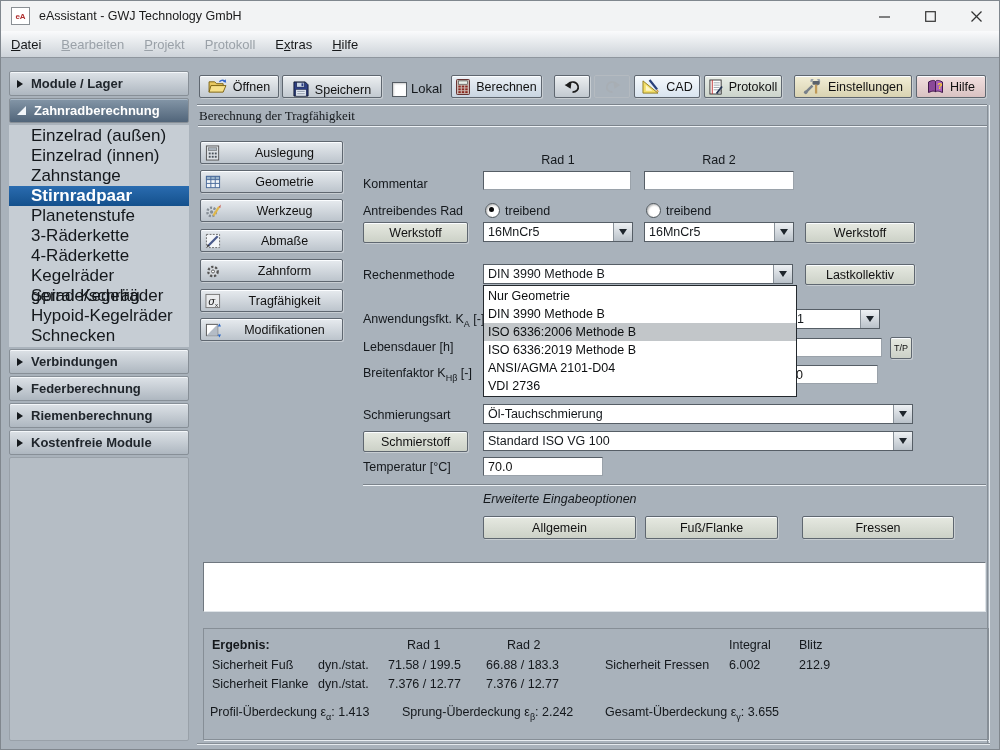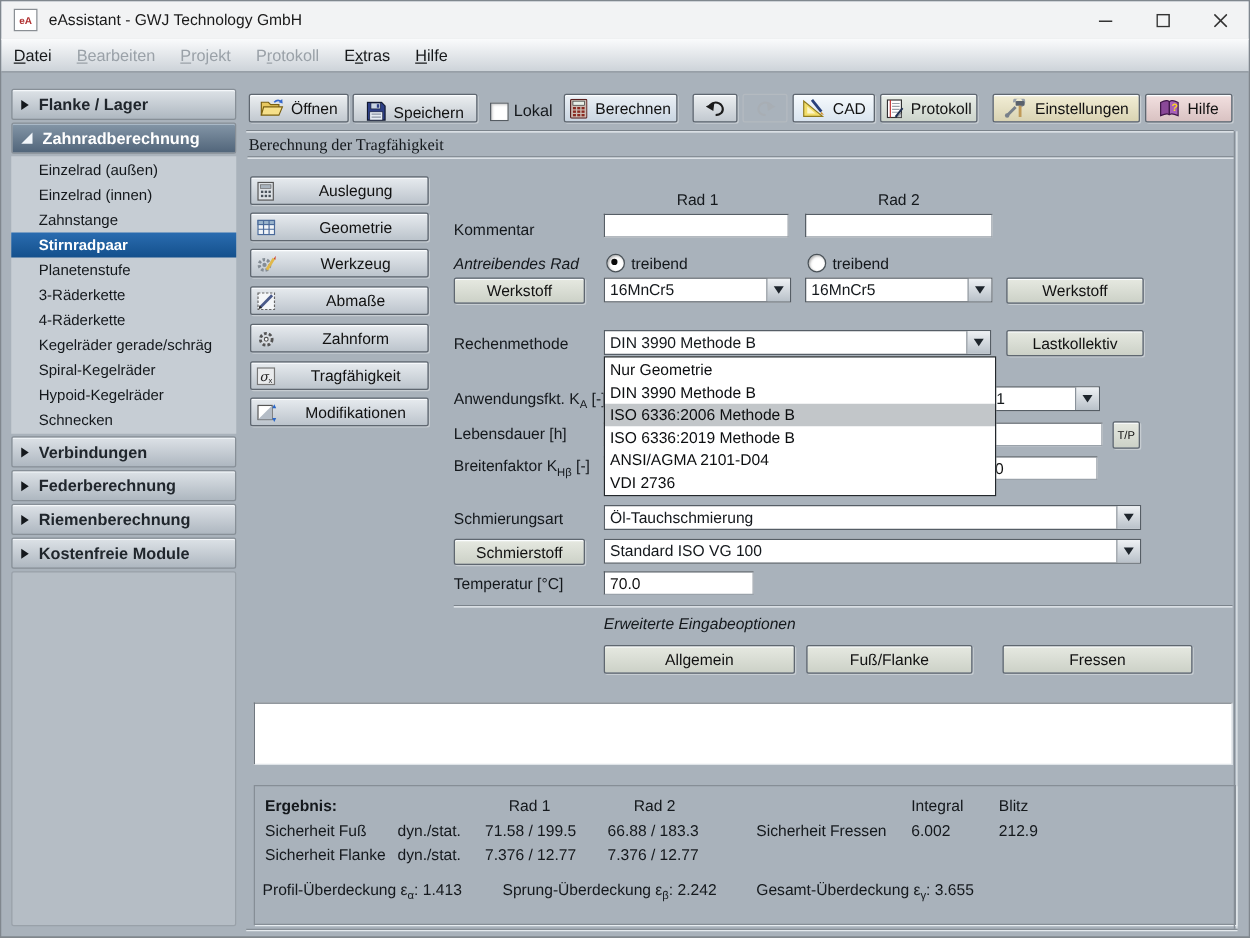--- a/index.html
+++ b/index.html
@@ -25,21 +25,21 @@
   
   .sidebar{position:absolute;left:8px;top:70px;width:180px;bottom:8px;display:flex;flex-direction:column;}
   .shead{height:25px;flex:0 0 25px;margin-bottom:2px;border:1px solid #878f97;border-radius:2px;
          background:linear-gradient(#dde2e7,#aeb7c0);display:flex;align-items:center;gap:8px;
          padding-left:7px;font-size:13px;font-weight:bold;color:#20262c;box-sizing:border-box;
          box-shadow:inset 0 1px 0 #f4f7fa;}
   .shead.exp{background:linear-gradient(#8496a7,#51657a);color:#fff;box-shadow:inset 0 1px 0 #a9b8c6;}
   .tri-r{width:0;height:0;border-top:4px solid transparent;border-bottom:4px solid transparent;border-left:6px solid #14181c;}
   .tri-e{width:0;height:0;border-left:9px solid transparent;border-bottom:9px solid #f2f6fa;}
   .sitems{background:#c6cdd4;padding:1px 0;margin-bottom:2px;}
-  .sitem{height:20px;line-height:20px;padding-left:22px;font-size:12px;color:#14181c;}
+  .sitem{height:20px;line-height:20px;padding-left:22px;font-size:17px;color:#14181c;}
   .sitem.sel{background:linear-gradient(#2a6cb0,#14508c);color:#fff;font-weight:bold;}
   .sfiller{flex:1;background:#b5bdc5;border:1px solid #99a1a9;border-radius:2px;}
   
   .btn{position:absolute;box-sizing:border-box;border:1px solid #5f6770;border-radius:2px;
        background:linear-gradient(#eceff1,#c2c9d0);box-shadow:inset 0 1px 0 #fbfdff,1px 1px 0 rgba(255,255,255,.35);
        display:flex;align-items:center;justify-content:center;gap:6px;font-size:12.5px;color:#111;}
   .btn .ic{display:flex;align-items:center;}
   .tb-calc{background:linear-gradient(#ecf1f6,#c9d5e1);}
   .tb-cad{background:linear-gradient(#f6fafd,#d9e4ef);}
   .tb-prot{background:linear-gradient(#e9eee8,#ccd4cb);}
@@ -116,21 +116,21 @@
     <span class="mitem dis"><span></span><u>B</u><span>earbeiten</span></span>
     <span class="mitem dis"><span></span><u>P</u><span>rojekt</span></span>
     <span class="mitem dis"><span>P</span><u>r</u><span>otokoll</span></span>
     <span class="mitem"><span>E</span><u>x</u><span>tras</span></span>
     <span class="mitem"><span></span><u>H</u><span>ilfe</span></span>
   </div>
 
   <div class="sidebar">
     <div class="shead">
       <span class="tri-r"></span>
-      <span>Flanke / Lager</span>
+      <span>Module / Lager</span>
     </div>
     <div class="shead exp">
       <span class="tri-e"></span>
       <span>Zahnradberechnung</span>
     </div>
     <div class="sitems">
       <div class="sitem">Einzelrad (außen)</div>
       <div class="sitem">Einzelrad (innen)</div>
       <div class="sitem">Zahnstange</div>
       <div class="sitem sel">Stirnradpaar</div>
@@ -371,21 +371,21 @@
     <span class="lbl">Modifikationen</span>
   </div>
 
   <div class="hdr" style="left:482px;top:152px;width:150px;">Rad 1</div>
   <div class="hdr" style="left:643px;top:152px;width:150px;">Rad 2</div>
 
   <div class="lab" style="left:362px;top:176px;">Kommentar</div>
   <input class="inp" style="left: 482px; top: 170px; width: 148px; height: 19px;" value="">
   <input class="inp" style="left: 643px; top: 170px; width: 150px; height: 19px;" value="">
 
-  <div class="lab" style="left:362px;top:203px;font-style:italic;">Antreibendes Rad</div>
+  <div class="lab" style="left:362px;top:203px;">Antreibendes Rad</div>
   <div class="radio on" style="left:484px;top:202px;"></div>
   <div class="lab" style="left:504px;top:203px;">treibend</div>
   <div class="radio" style="left:645px;top:202px;"></div>
   <div class="lab" style="left:665px;top:203px;">treibend</div>
 
   <div class="btn fbtn" style="left:362px;top:221px;width:105px;height:21px;">
       <span>Werkstoff</span>
     </div>
   <div class="combo" style="left:482px;top:221px;width:150px;height:20px;">
     <span class="val">16MnCr5</span>

